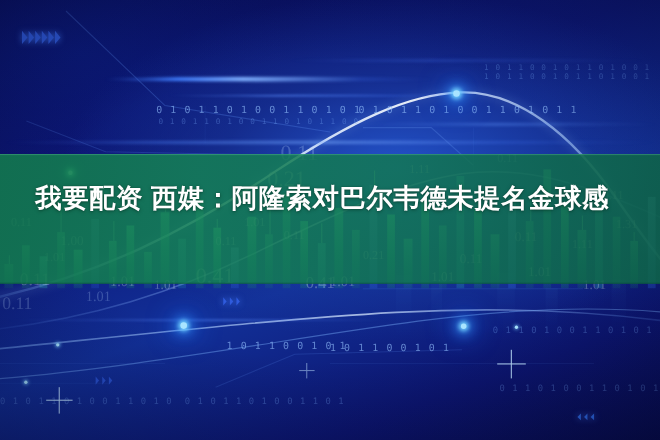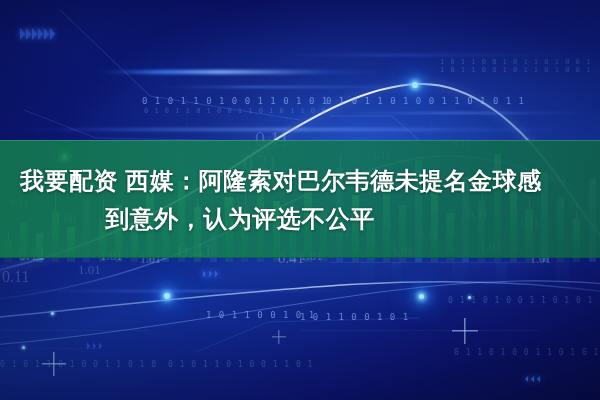--- a/index.html
+++ b/index.html
@@ -154,21 +154,21 @@
   }
   .green-band .edge-top, .green-band .edge-bot {
     position: absolute; left: 0; width: 100%; height: 1px;
   }
   .green-band .edge-top { top: 0;    background: rgba(110,220,170,0.28); }
   .green-band .edge-bot { bottom: 0; background: rgba(8,70,55,0.45); }
 
   
   .headline {
     position: absolute;
-    left: 0;
+    left: 12px;
     width: 480px;
     text-align: center;
     color: #ffffff;
     font-weight: bold;
     font-size: 24px;
     line-height: 38px;
     letter-spacing: 0.5px;
     text-shadow: 0 1px 3px rgba(0,40,25,0.55), 0 0 1px rgba(0,0,0,0.4);
     white-space: nowrap;
   }
@@ -378,16 +378,15 @@
 
   <div class="bg-vignette"></div>
 
   <div class="green-band" style="top:140px; height:118px;">
     <div class="edge-top"></div>
     <div class="edge-bot"></div>
   </div>
 
   <div class="headline" style="top:162px;">
     <span class="l1">我要配资 西媒：阿隆索对巴尔韦德未提名金球感</span>
-    <span class="l2">到意外，认为评选不公平</span>
   </div>
 
 </div>
 
 </body></html>

